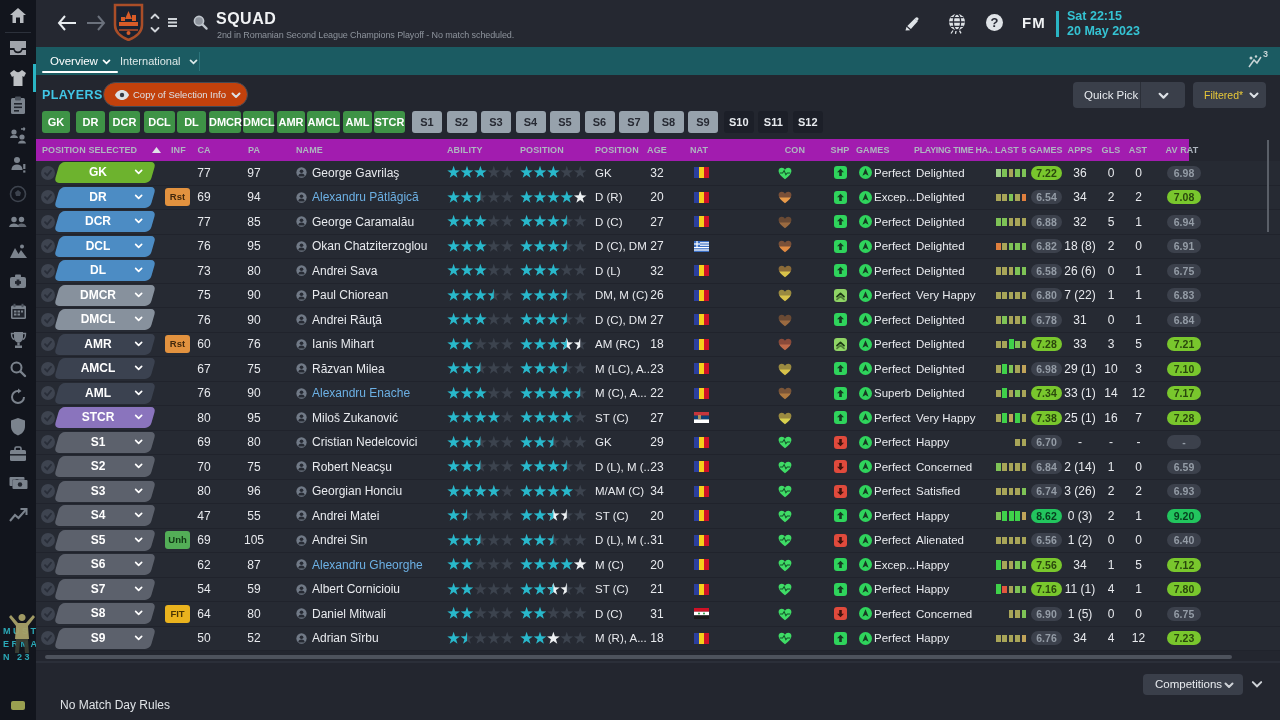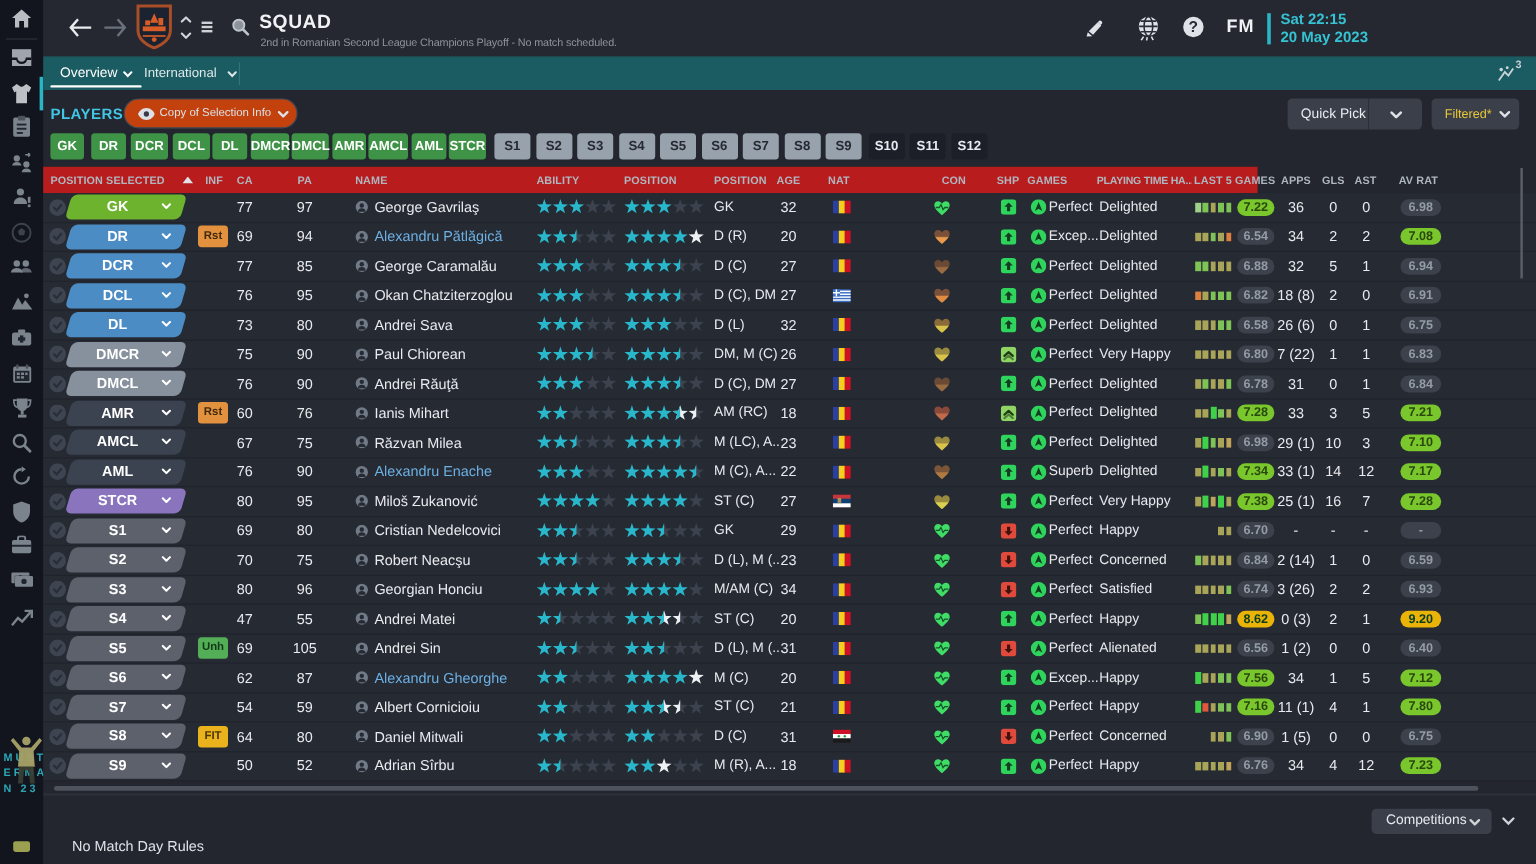--- a/index.html
+++ b/index.html
@@ -18,21 +18,21 @@
 .content { position:absolute; left:36px; top:75px; width:1244px; height:645px; background:#23262f; }
 .players { position:absolute; left:42px; top:88px; color:#41c6e6; font-size:12.5px; font-weight:bold; letter-spacing:0.4px; }
 .copysel { position:absolute; left:103px; top:82px; width:145px; height:25px; background:#c2410c; border:1px solid #444a55; border-radius:13px; color:#dde1e6; font-size:9.5px; line-height:23px; padding-left:29px; white-space:nowrap; }
 .eye { position:absolute; left:11px; top:7px; }
 .csc { position:absolute; right:6px; top:9px; line-height:0; }
 .qp { position:absolute; top:82px; height:26px; background:#3a3f4a; border-radius:4px; color:#e7eaee; font-size:11.5px; white-space:nowrap; }
 .fb { position:absolute; top:111px; height:22px; border-radius:3px; font-size:11px; font-weight:bold; text-align:center; line-height:22px; }
 .fg { background:#3e9346; color:#fff; }
 .fs { background:#97a2ac; color:#272a33; width:30px; }
 .fd { background:#1c1f28; color:#e7eaee; width:30px; }
-.thead { position:absolute; left:36px; top:139px; width:1012px; height:22px; background:#b91c1c; color:#aeb6c0; font-size:9px; font-weight:bold; letter-spacing:0.1px; }
+.thead { position:absolute; left:36px; top:139px; width:1153px; height:22px; background:#a21caf; color:#aeb6c0; font-size:9px; font-weight:bold; letter-spacing:0.1px; }
 .th { position:absolute; top:0; height:22px; line-height:22px; white-space:nowrap; }
 .row { position:absolute; left:36px; width:1244px; height:24.5px; background:#262a33; border-bottom:1px solid #20232c; }
 .row > div { position:absolute; top:50%; }
 .chk { left:5px; margin-top:-7px; height:14px; }
 .pill { left:21px; margin-top:-10.5px; width:96px; height:21px; border-radius:5px; transform:skewX(-16deg); }
 .pt { display:block; transform:skewX(16deg); color:#fff; font-size:12px; font-weight:bold; text-align:center; line-height:21px; padding-right:14px; }
 .pc { position:absolute; right:10px; top:7px; transform:skewX(16deg); line-height:0; }
 .inf { left:129px; margin-top:-9px; width:25px; height:18px; border-radius:3px; font-size:9.5px; font-weight:bold; text-align:center; line-height:18px; }
 .num { color:#e8eaee; font-size:12px; line-height:12px; margin-top:-6px; text-align:center; }
 .ca { left:148px; width:40px; }
@@ -48,21 +48,21 @@
 .fl { left:658px; margin-top:-5.5px; line-height:0; }
 .hr { left:742px; margin-top:-6px; line-height:0; }
 .sh { left:798px; margin-top:-6.5px; line-height:0; }
 .mi { left:823px; margin-top:-6.5px; line-height:0; }
 .mt { left:838px; width:42px; overflow:hidden; margin-top:-6px; color:#e8eaee; font-size:11.5px; line-height:12px; white-space:nowrap; }
 .pl { left:880px; margin-top:-6px; color:#e8eaee; font-size:11.5px; line-height:12px; white-space:nowrap; }
 .sq { position:absolute; top:50%; }
 .bdg { left:995px; margin-top:-7px; width:31px; height:14px; border-radius:7px; font-size:10.5px; font-weight:bold; text-align:center; line-height:14px; }
 .gy { background:#3c414c; color:#949ca6; }
 .gn { background:#79c72d; color:#2a470d; }
-.em { background:#eab308; color:#073d1e; }
+.em { background:#22c55e; color:#073d1e; }
 .apps { left:1022px; width:44px; font-size:12px; }
 .gls { left:1065px; width:20px; }
 .ast { left:1092px; width:21px; }
 .avr { left:1131px; margin-top:-7px; width:34px; height:14px; border-radius:7px; font-size:10.5px; font-weight:bold; text-align:center; line-height:14px; }
 .hscroll { position:absolute; left:45px; top:655px; width:1187px; height:4px; background:#4d525c; border-radius:2px; }
 .hstrack { position:absolute; left:36px; top:661px; width:1244px; height:2px; background:#2b2f39; }
 .vscroll { position:absolute; left:1267px; top:140px; width:2px; height:92px; background:#5a5f68; }
 .bbar { position:absolute; left:36px; top:692px; width:1244px; height:28px; background:#23262f; }
 .nmdr { position:absolute; left:60px; top:698px; color:#dfe3e7; font-size:12px; }
 .comp { position:absolute; left:1143px; top:674px; width:100px; height:21px; background:#3a3f4a; border-radius:4px; color:#e7eaee; font-size:11.5px; line-height:21px; padding-left:12px; }

